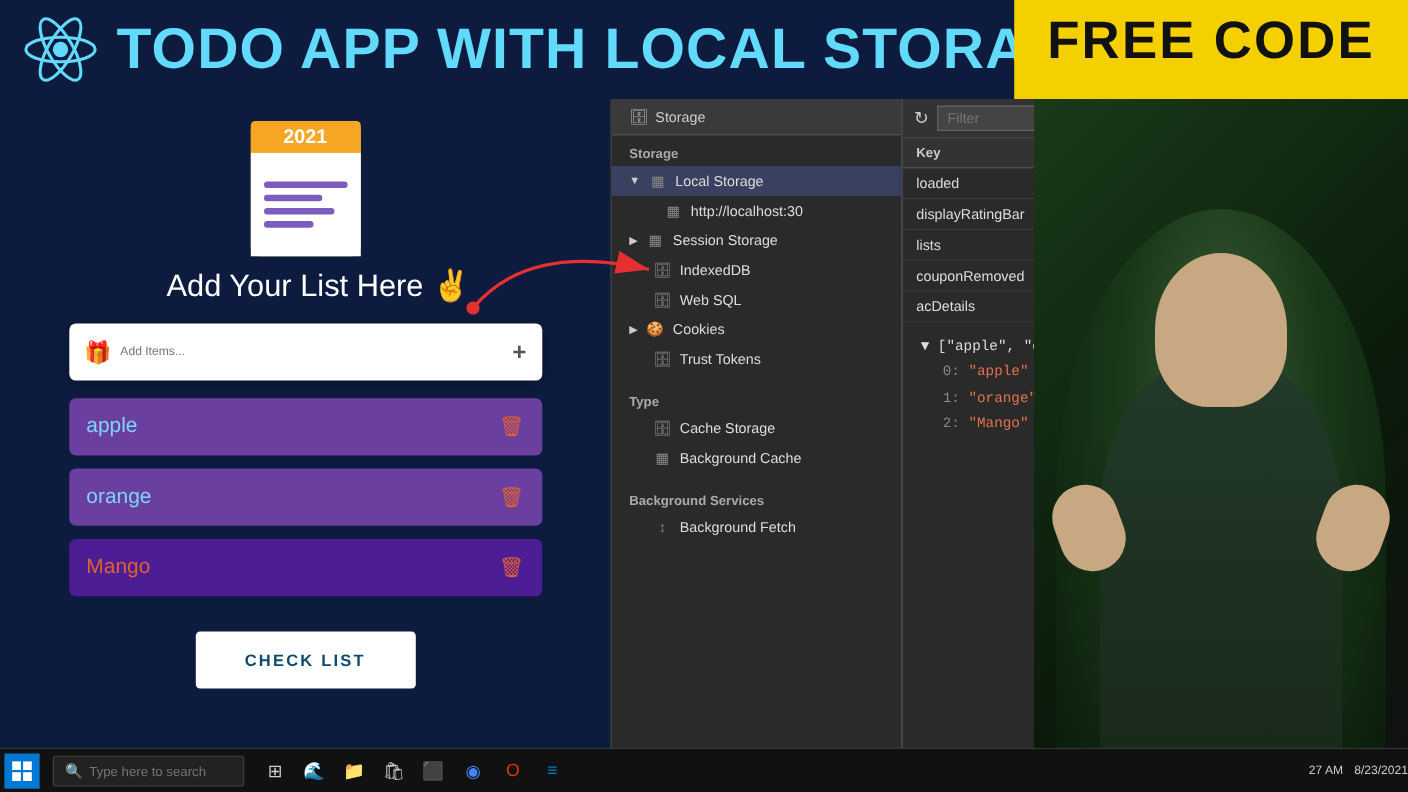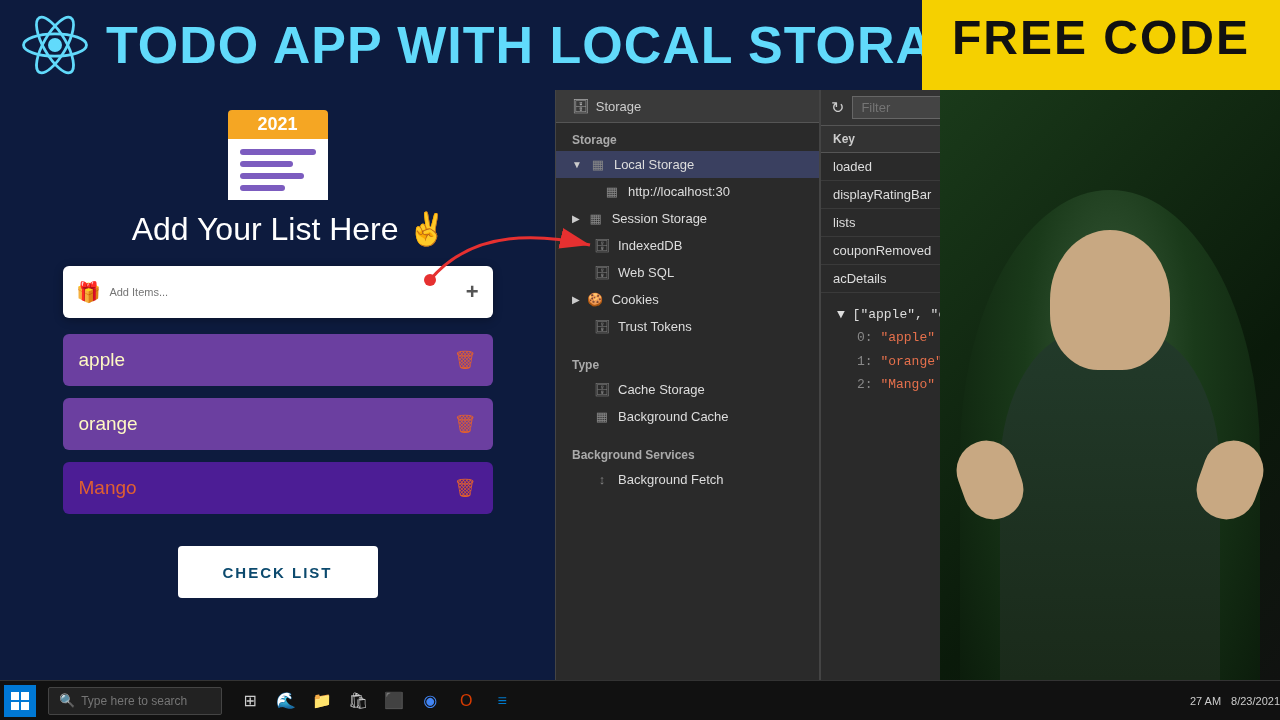--- a/index.html
+++ b/index.html
@@ -51,21 +51,21 @@
     .left-panel {
       width: 555px;
       background: #0d1b3e;
       display: flex;
       flex-direction: column;
       align-items: center;
       padding-top: 20px;
     }
 
     .todo-icon {
-      width: 100px; height: 90px;
+      width: 100px; height: 123px;
       background: #f5a623;
       border-radius: 8px;
       position: relative;
       display: flex;
       flex-direction: column;
       align-items: center;
       justify-content: flex-start;
       overflow: visible;
       margin-bottom: 10px;
     }
@@ -93,21 +93,21 @@
       height: 6px;
       background: #7c5cbf;
       border-radius: 3px;
     }
     .todo-icon-line:nth-child(2) { width: 70%; }
     .todo-icon-line:nth-child(3) { width: 85%; }
     .todo-icon-line:nth-child(4) { width: 60%; }
 
     .todo-heading {
       color: white;
-      font-size: 32px;
+      font-size: 28px;
       font-weight: 500;
       margin-bottom: 18px;
       margin-left: 24px;
     }
 
     .input-row {
       display: flex;
       align-items: center;
       background: white;
       border-radius: 6px;
@@ -151,21 +151,21 @@
       background: #6b3fa0;
     }
     .todo-item.white {
       background: #4c1d95;
       justify-content: space-between;
     }
     .todo-item-text {
       font-size: 19px;
       font-weight: 500;
     }
-    .todo-item.purple .todo-item-text { color: #fef9c3; }
+    .todo-item.purple .todo-item-text { color: #7dd3fc; }
     .todo-item.white .todo-item-text { color: #e06030; }
     .trash-icon {
       font-size: 18px;
       color: #e06030;
     }
     .todo-item.purple .trash-icon { color: #e06030; }
 
     .check-btn {
       margin-top: 20px;
       width: 200px;

